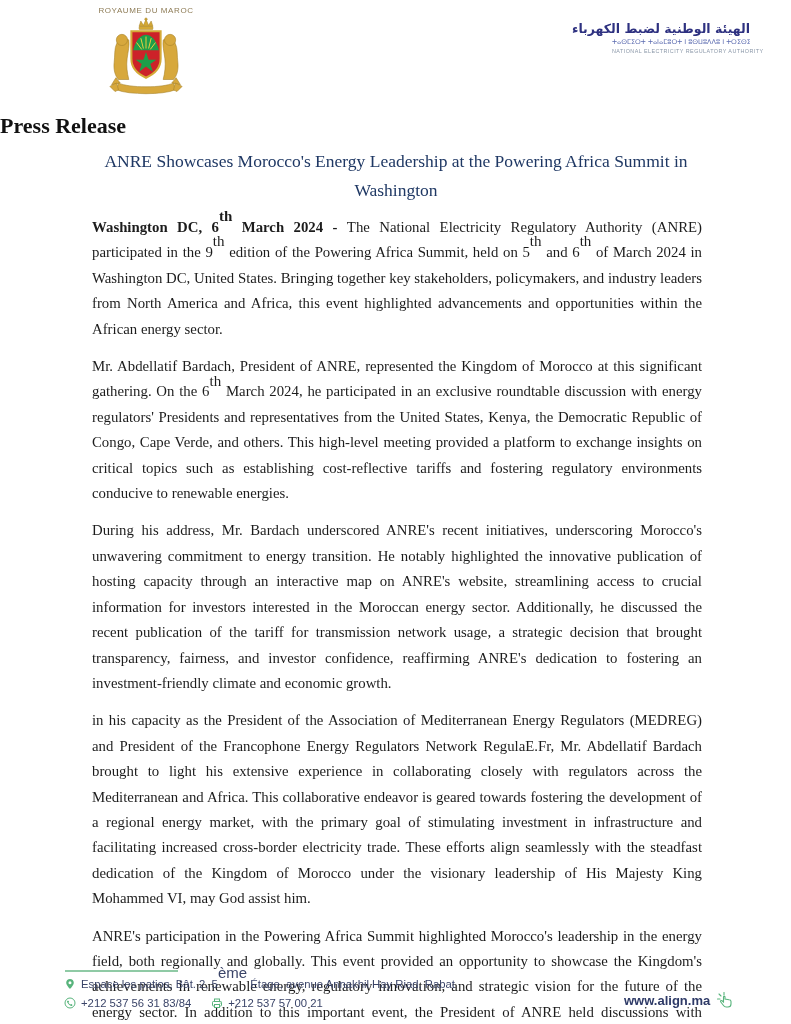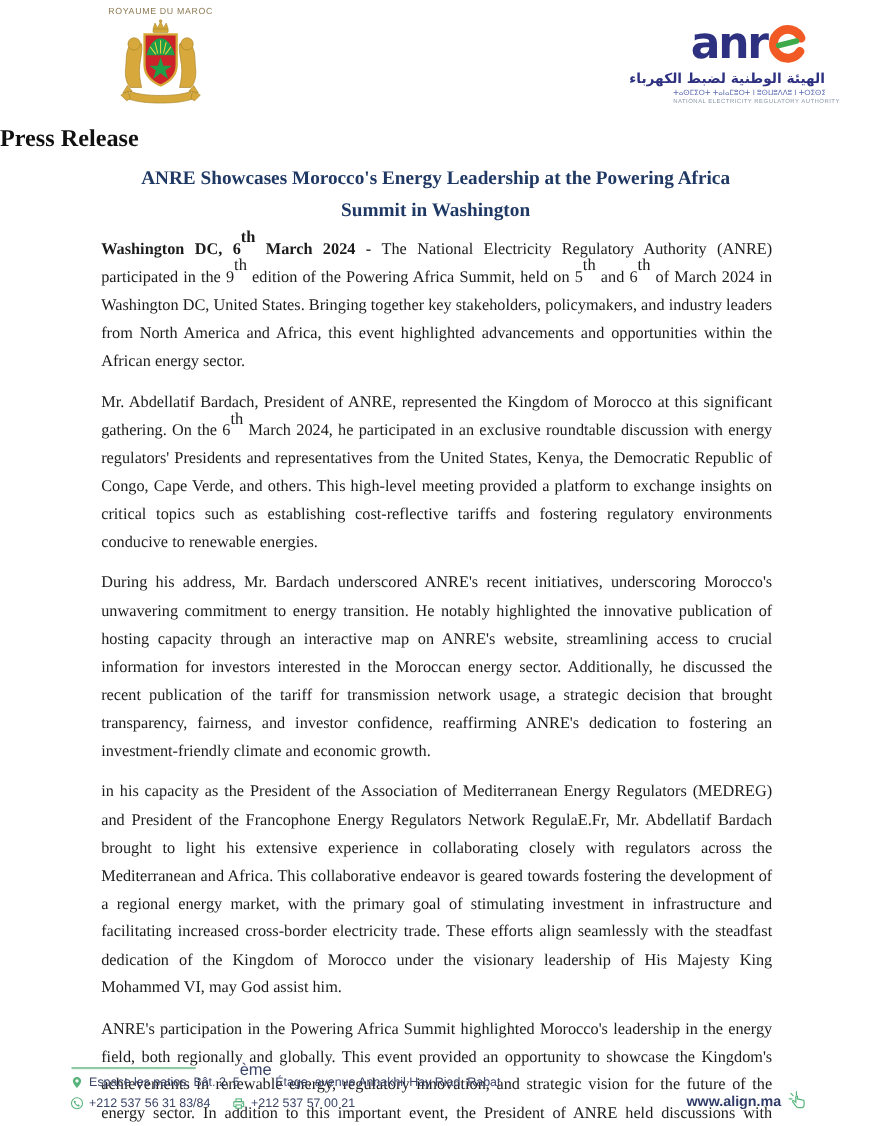--- a/index.html
+++ b/index.html
@@ -37,21 +37,21 @@
     color:#8a97a8; margin-top:2px; white-space:nowrap;
   }
 
   
   .doc-title {
     position:absolute; top:113px; left:0; width:100%; 
     font-size:22px; font-weight:bold; color:#111;
   }
   .doc-subtitle {
     position:absolute; top:147px; left:104px; width:584px; text-align:center;
-    font-size:17.5px; font-weight:bold; color:#1f3864; line-height:29px;
+    font-size:17.5px; font-weight:normal; color:#1f3864; line-height:29px;
   }
 
   
   .press-body { position:absolute; top:215px; left:92px; width:610px; }
   .press-body p {
     font-size:14.8px; line-height:25.4px; text-align:justify; margin-bottom:12px;
     color:#1c1c1c;
   }
   .press-body sup, .addr sup { font-size:15px; line-height:0; position:relative; top:-5px; }
 
@@ -111,27 +111,20 @@
 
     <g fill="#d7a83c" stroke="#a8842a" stroke-width="0.7">
       <path d="M18 76 C30 82 70 82 82 76 L84 84 C70 90 30 90 16 84 Z"></path>
       <path d="M16 76 L8 80 L14 86 L18 84 Z"></path>
       <path d="M84 76 L92 80 L86 86 L82 84 Z"></path>
     </g>
   </svg>
 </div>
 
 <div class="anre-logo">
-  <div class="wordmark">
-    <span class="wordmark-text">anr</span>
-    <svg class="e-glyph" viewBox="0 0 40 40">
-      <path d="M 32.5 27.5 A 14.5 14.5 0 1 1 33.5 14" fill="none" stroke="#f15a24" stroke-width="9" stroke-linecap="round"></path>
-      <line x1="11" y1="21.5" x2="29" y2="17" stroke="#3faa4a" stroke-width="5.6" stroke-linecap="round"></line>
-    </svg>
-  </div>
   <div class="logo-arabic">الهيئة الوطنية لضبط الكهرباء</div>
   <div class="logo-tifinagh">ⵜⴰⵙⵎⵉⵔⵜ ⵜⴰⵏⴰⵎⵓⵔⵜ ⵏ ⵓⵙⵡⵓⴷⴷⵓ ⵏ ⵜⵔⵉⵙⵉⵜⵉ</div>
   <div class="logo-english">NATIONAL ELECTRICITY REGULATORY AUTHORITY</div>
 </div>
 
 <div class="doc-title">Press Release</div>
 <div class="doc-subtitle">ANRE Showcases Morocco's Energy Leadership at the Powering Africa Summit in Washington</div>
 
 <div class="press-body" id="press-body">
     <p><strong>Washington DC, 6</strong><strong><sup>th</sup></strong><strong> March 2024 - </strong>The National Electricity Regulatory Authority (ANRE) participated in the 9<sup>th</sup> edition of the Powering Africa Summit, held on 5<sup>th</sup> and 6<sup>th</sup> of March 2024 in Washington DC, United States. Bringing together key stakeholders, policymakers, and industry leaders from North America and Africa, this event highlighted advancements and opportunities within the African energy sector.</p>

